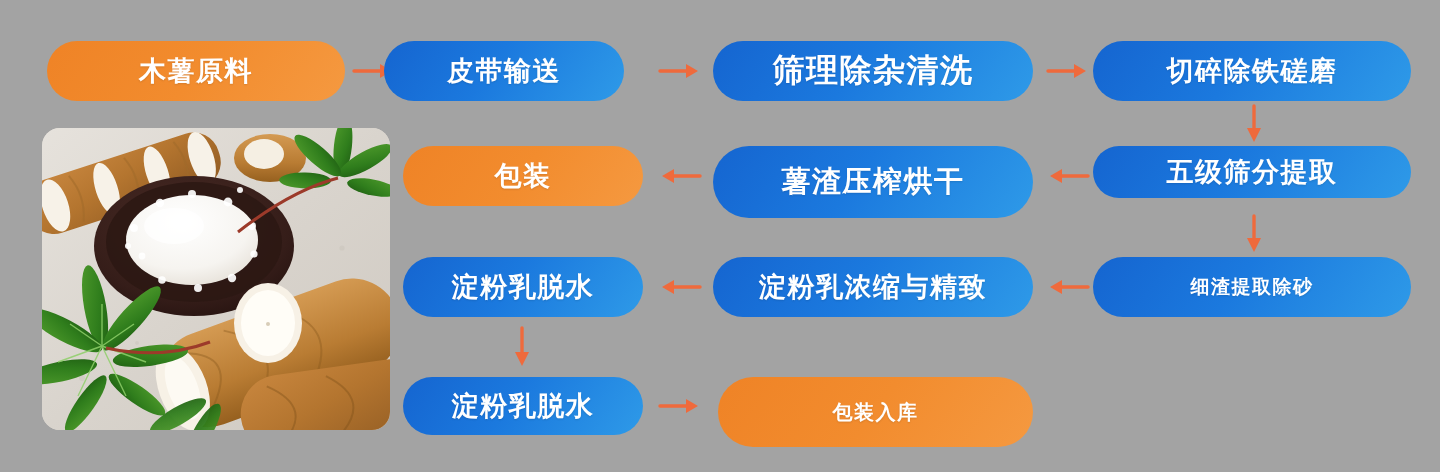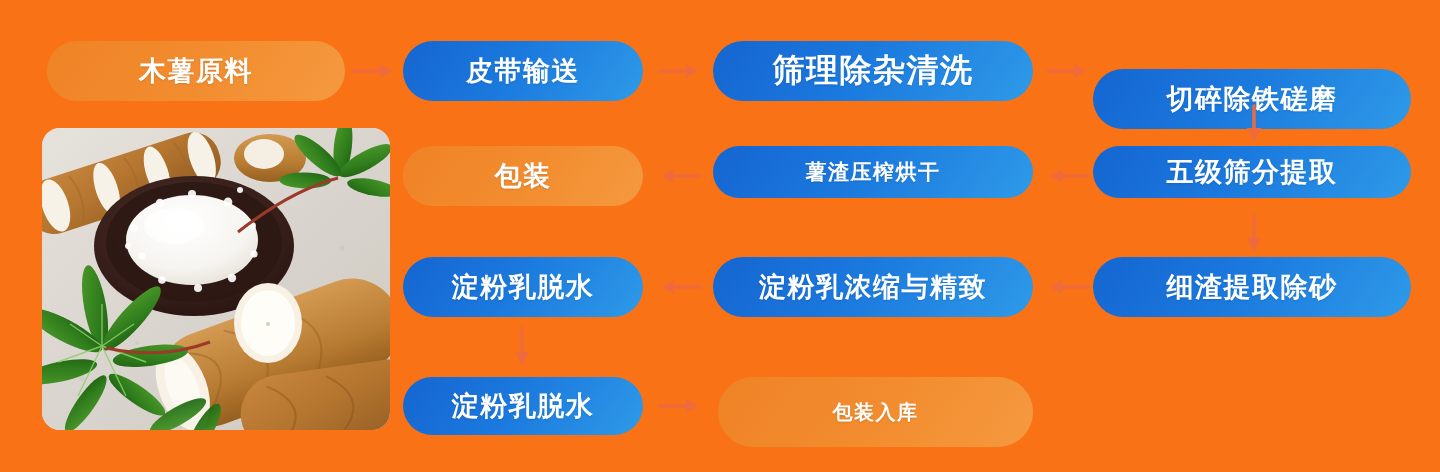--- a/index.html
+++ b/index.html
@@ -11,21 +11,21 @@
     height: 472px;
     background: #e9f2fc;
     font-family: "Liberation Sans", "DejaVu Sans", sans-serif;
     overflow: hidden;
     position: relative;
   }
   #stage {
     position: relative;
     width: 1440px;
     height: 472px;
-    background: #f97316;
+    background: #a3a3a3;
   }
 
   
   .node {
     position: absolute;
     display: flex;
     align-items: center;
     justify-content: center;
     border-radius: 999px;
     color: #ffffff;
@@ -213,21 +213,21 @@
     <span>木薯原料</span>
   </div>
 
   <div class="arrow" style="left:348px; top:60px; width:52px; height:22px;">
     <svg width="44" height="20" viewBox="0 0 44 20" aria-hidden="true">
       <path d="M2 10 H30" stroke="#ef6a3c" stroke-width="3.4" stroke-linecap="round" fill="none"></path>
       <path d="M28 3 L40 10 L28 17 Z" fill="#ef6a3c"></path>
     </svg>
   </div>
 
-  <div class="node blue" style="left:403px; top:41px; width:240px; height:60px; font-size:27px;">
+  <div class="node blue" style="left:384px; top:41px; width:240px; height:60px; font-size:27px;">
     <span>皮带输送</span>
   </div>
 
   <div class="arrow" style="left:654px; top:60px; width:52px; height:22px;">
     <svg width="44" height="20" viewBox="0 0 44 20" aria-hidden="true">
       <path d="M2 10 H30" stroke="#ef6a3c" stroke-width="3.4" stroke-linecap="round" fill="none"></path>
       <path d="M28 3 L40 10 L28 17 Z" fill="#ef6a3c"></path>
     </svg>
   </div>
 
@@ -235,21 +235,21 @@
     <span>筛理除杂清洗</span>
   </div>
 
   <div class="arrow" style="left:1042px; top:60px; width:52px; height:22px;">
     <svg width="44" height="20" viewBox="0 0 44 20" aria-hidden="true">
       <path d="M2 10 H30" stroke="#ef6a3c" stroke-width="3.4" stroke-linecap="round" fill="none"></path>
       <path d="M28 3 L40 10 L28 17 Z" fill="#ef6a3c"></path>
     </svg>
   </div>
 
-  <div class="node blue" style="left:1093px; top:41px; width:318px; height:60px; font-size:27px;margin-top:28px;">
+  <div class="node blue" style="left:1093px; top:41px; width:318px; height:60px; font-size:27px;">
     <span>切碎除铁磋磨</span>
   </div>
 
   <div class="arrow" style="left:1236px; top:104px; width:36px; height:40px;">
     <svg width="22" height="40" viewBox="0 0 22 40" aria-hidden="true">
       <path d="M11 2 V26" stroke="#ef6a3c" stroke-width="3.4" stroke-linecap="round" fill="none"></path>
       <path d="M4 24 L11 38 L18 24 Z" fill="#ef6a3c"></path>
     </svg>
   </div>
 
@@ -257,21 +257,21 @@
     <span>包装</span>
   </div>
 
   <div class="arrow" style="left:654px; top:165px; width:52px; height:22px;">
     <svg width="44" height="20" viewBox="0 0 44 20" aria-hidden="true">
       <path d="M42 10 H14" stroke="#ef6a3c" stroke-width="3.4" stroke-linecap="round" fill="none"></path>
       <path d="M16 3 L4 10 L16 17 Z" fill="#ef6a3c"></path>
     </svg>
   </div>
 
-  <div class="node blue" style="left:713px; top:146px; width:320px; height:52px; font-size:21px;">
+  <div class="node blue" style="left:713px; top:146px; width:320px; height:72px; font-size:29px;">
     <span>薯渣压榨烘干</span>
   </div>
 
   <div class="arrow" style="left:1042px; top:165px; width:52px; height:22px;">
     <svg width="44" height="20" viewBox="0 0 44 20" aria-hidden="true">
       <path d="M42 10 H14" stroke="#ef6a3c" stroke-width="3.4" stroke-linecap="round" fill="none"></path>
       <path d="M16 3 L4 10 L16 17 Z" fill="#ef6a3c"></path>
     </svg>
   </div>
 
@@ -301,21 +301,21 @@
     <span>淀粉乳浓缩与精致</span>
   </div>
 
   <div class="arrow" style="left:1042px; top:276px; width:52px; height:22px;">
     <svg width="44" height="20" viewBox="0 0 44 20" aria-hidden="true">
       <path d="M42 10 H14" stroke="#ef6a3c" stroke-width="3.4" stroke-linecap="round" fill="none"></path>
       <path d="M16 3 L4 10 L16 17 Z" fill="#ef6a3c"></path>
     </svg>
   </div>
 
-  <div class="node blue" style="left:1093px; top:257px; width:318px; height:60px; font-size:27px;">
+  <div class="node blue" style="left:1093px; top:257px; width:318px; height:60px; font-size:19px;">
     <span>细渣提取除砂</span>
   </div>
 
   <div class="arrow" style="left:504px; top:326px; width:36px; height:42px;">
     <svg width="22" height="42" viewBox="0 0 22 42" aria-hidden="true">
       <path d="M11 2 V28" stroke="#ef6a3c" stroke-width="3.4" stroke-linecap="round" fill="none"></path>
       <path d="M4 26 L11 40 L18 26 Z" fill="#ef6a3c"></path>
     </svg>
   </div>
 

